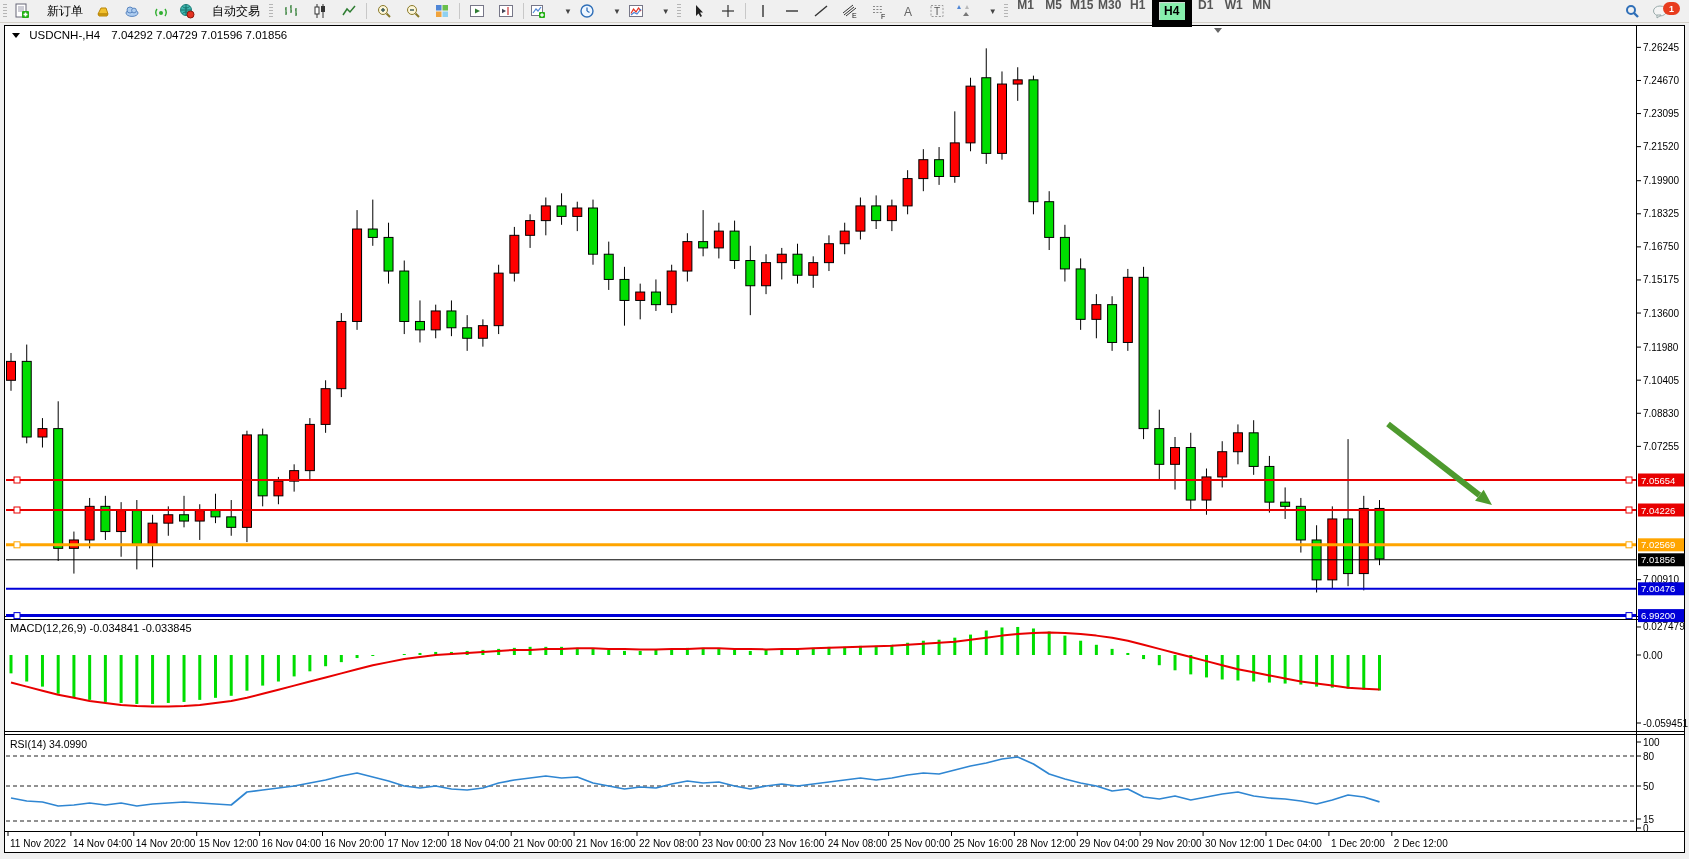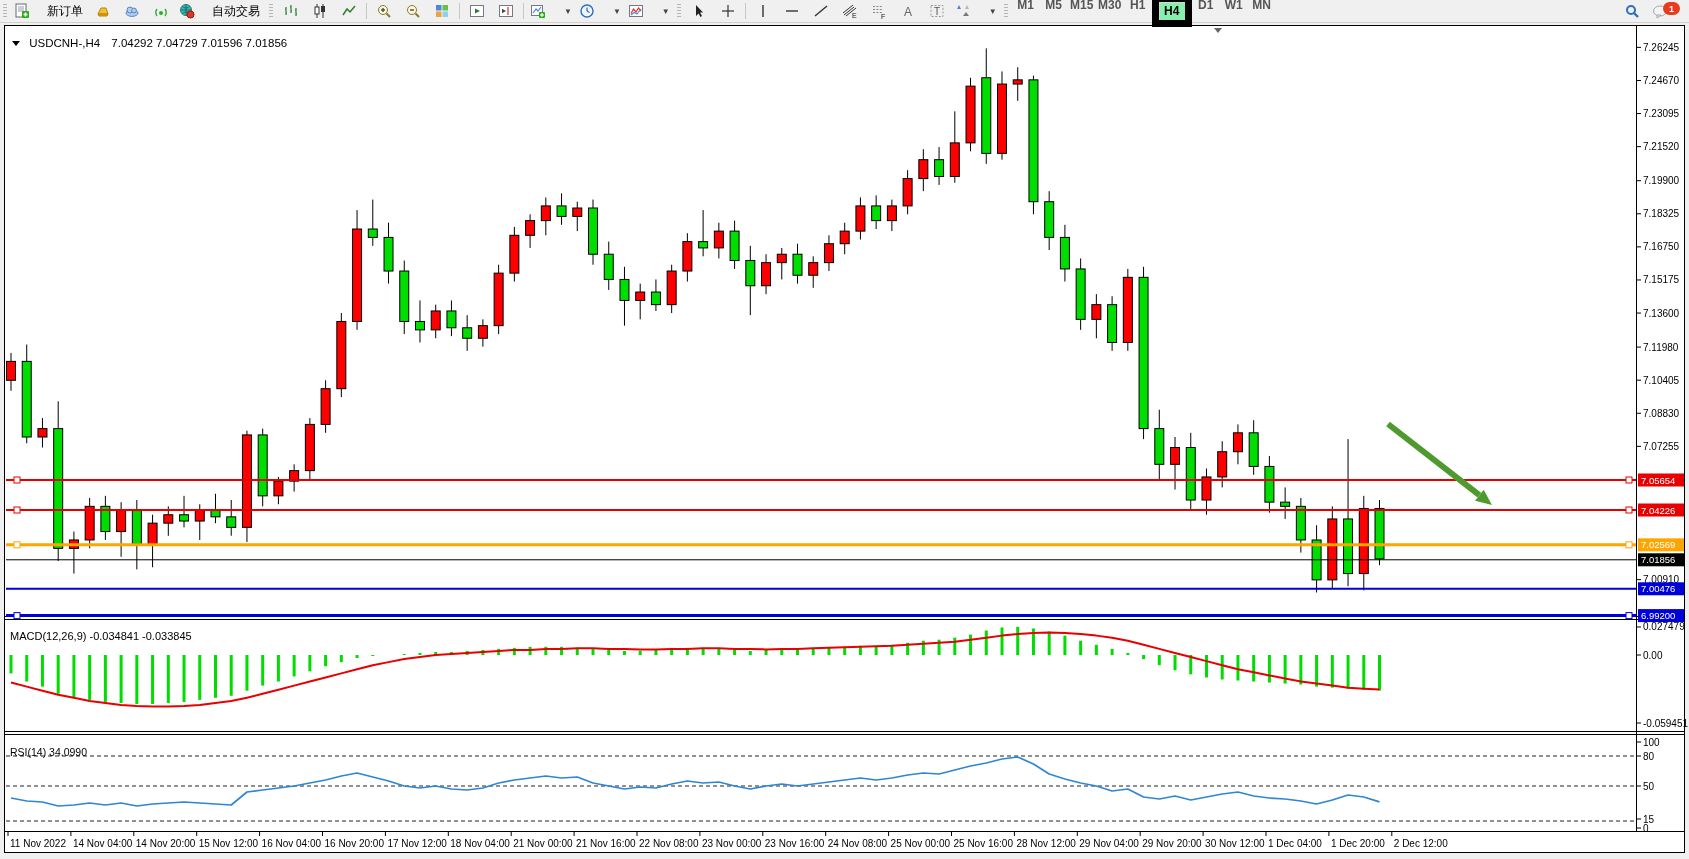--- a/index.html
+++ b/index.html
@@ -13,21 +13,21 @@
   .sep{width:1px;height:16px;background:#c8c8c8;margin:0 2px;}
   .caret{font-size:8px;color:#444;margin-left:1px;}
   .tf{font-size:12px;font-weight:700;color:#555;width:26px;height:18px;display:flex;
     align-items:center;justify-content:center;border:1px solid transparent;}
   .tf.active{background:#86efac;border:7px solid #000000;box-shadow:inset 1px 1px 1px #d8d8d8;color:#000;}
   .spacer{flex:1;}
   .badge{position:absolute;top:1px;right:-6px;background:#e83c1e;color:#fff;border-radius:8px;
     min-width:13px;height:13px;font-size:9px;font-weight:700;display:flex;align-items:center;justify-content:center;padding:0 2px;}
   .chat-wrap{position:relative;margin-right:14px;}
   svg.main{position:absolute;left:0;top:23px;}
-  .ovl{position:absolute;z-index:3;font-size:11px;color:#000;white-space:nowrap;margin-top:8px;}
+  .ovl{position:absolute;z-index:3;font-size:11px;color:#000;white-space:nowrap;}
   #hdr{left:12px;top:29px;font-size:11.5px;}
   #hdr .tri{display:inline-block;width:0;height:0;border-left:4px solid transparent;
     border-right:4px solid transparent;border-top:5px solid #000;margin-right:6px;vertical-align:middle;}
   #macd-label{left:10px;top:622px;font-size:11px;}
   #rsi-label{left:10px;top:738px;font-size:10.5px;text-align:center;}
   .icon16{display:block;}
 </style>
 </head>
 <body>
 

